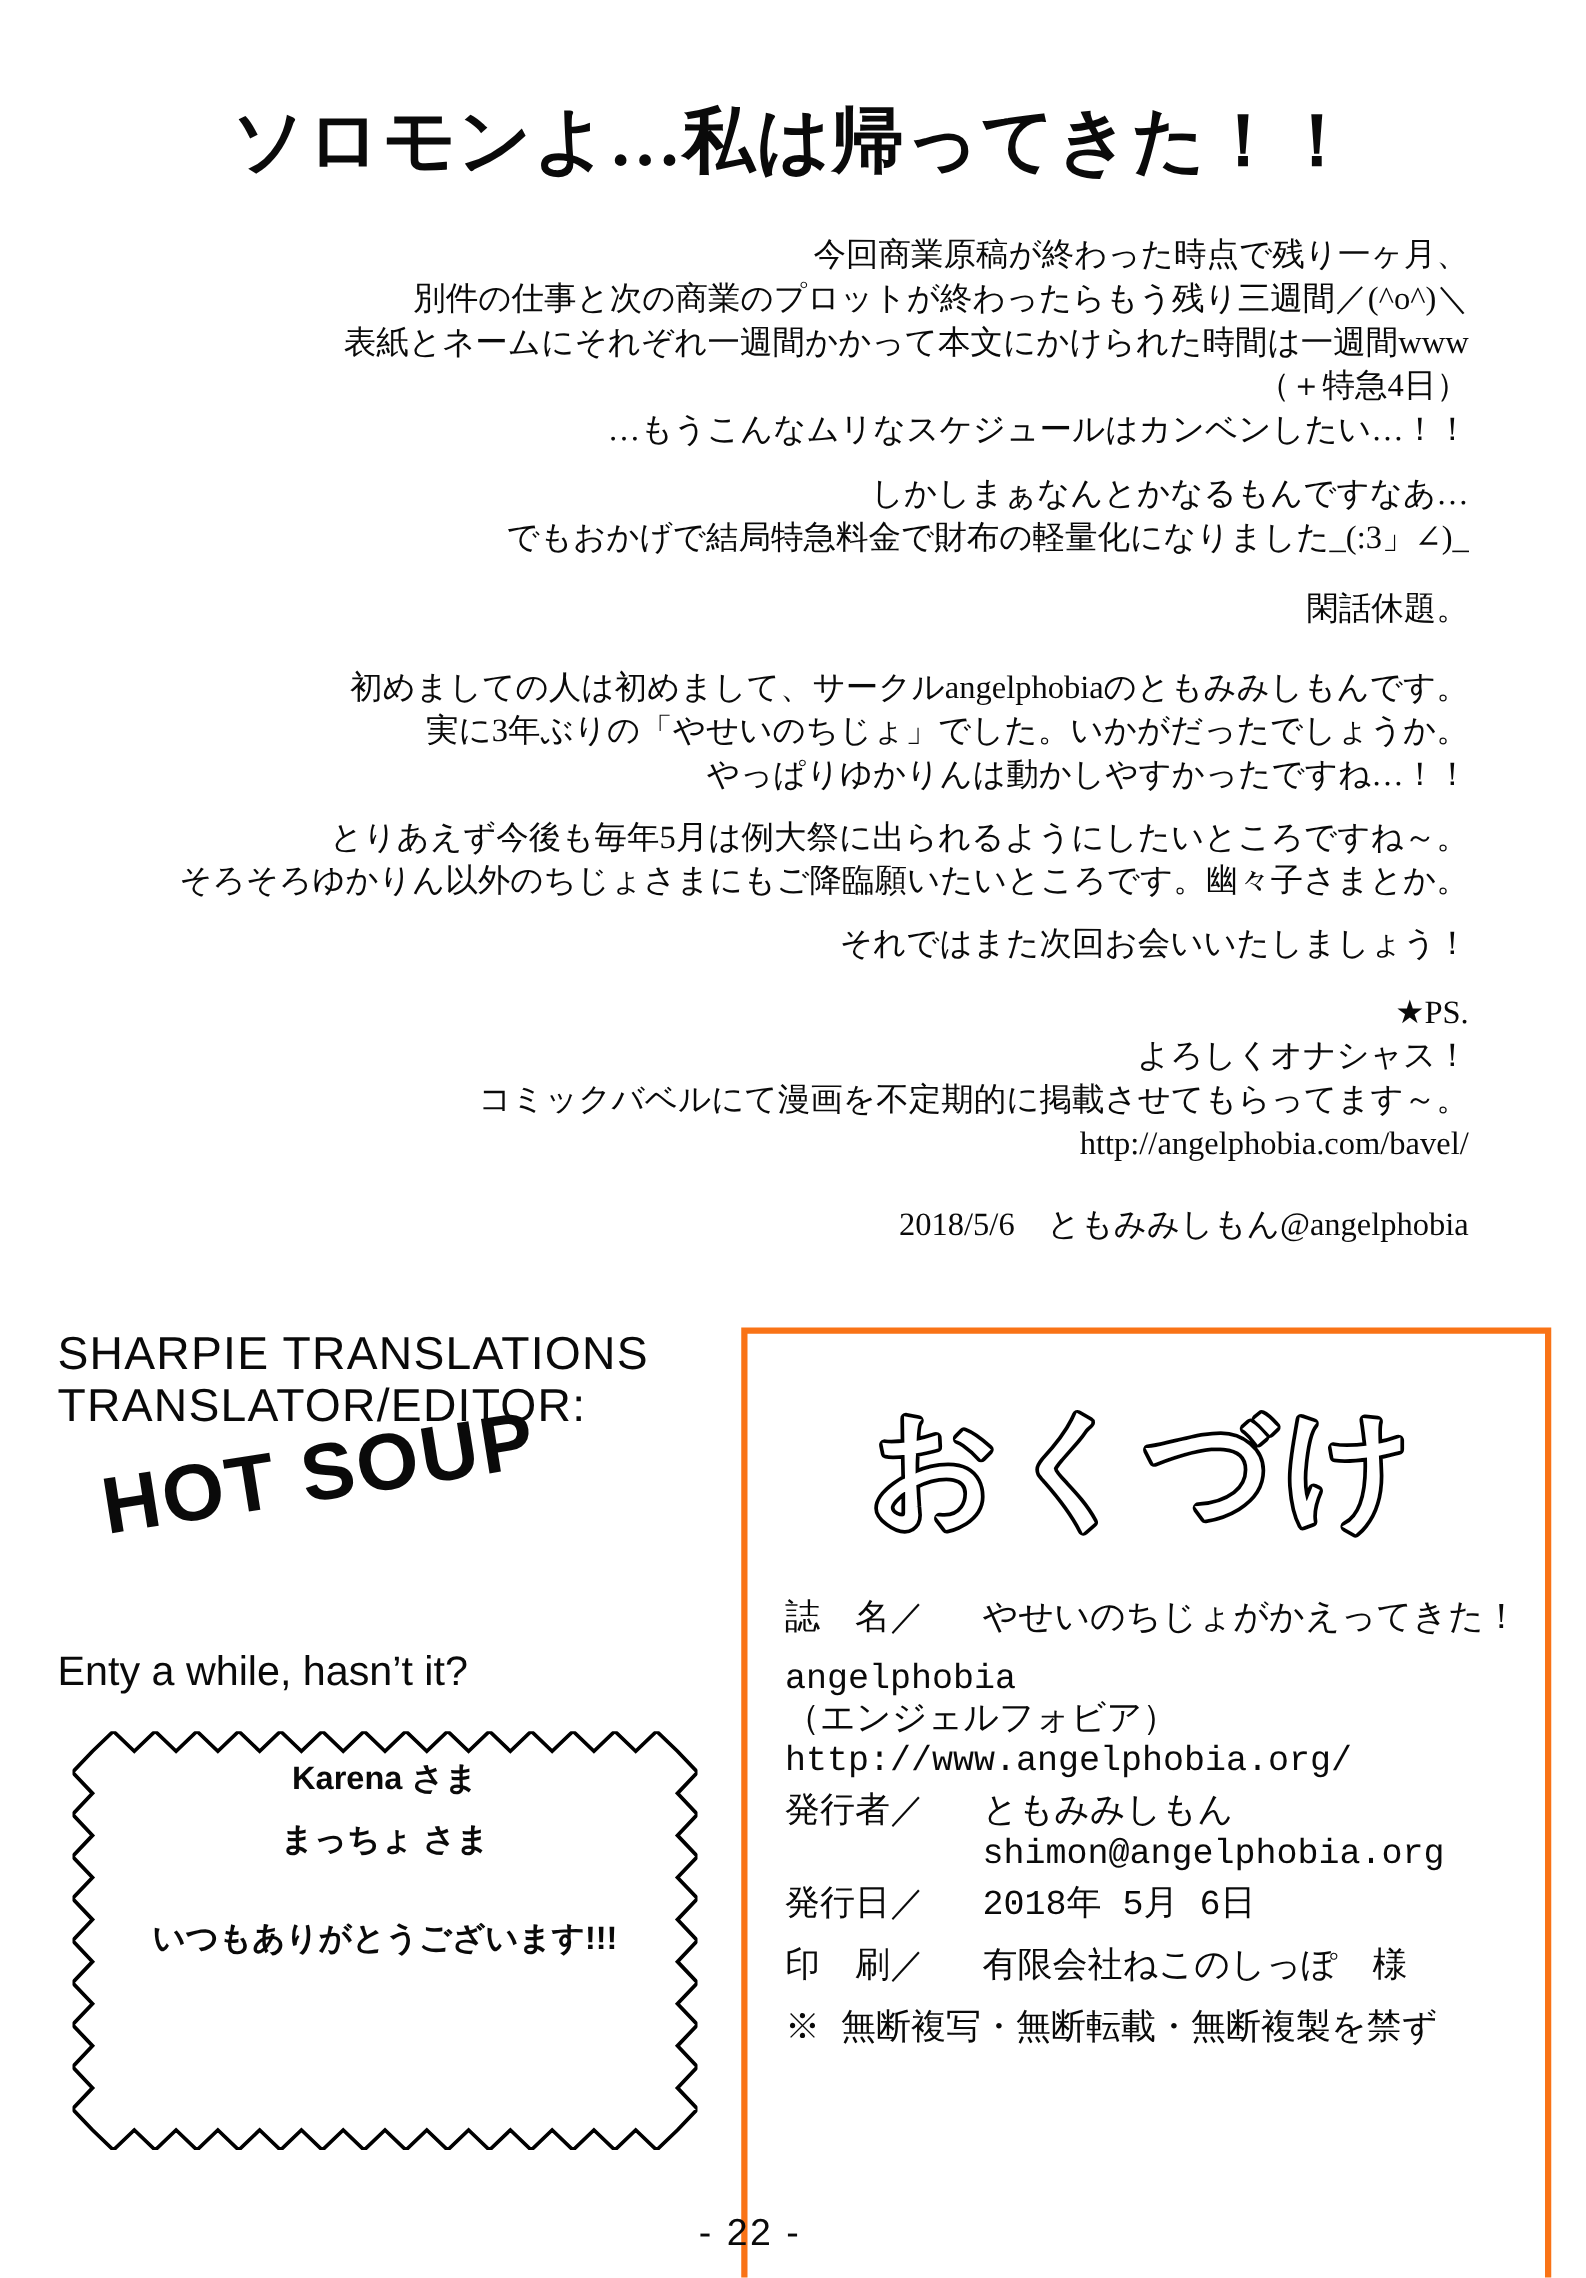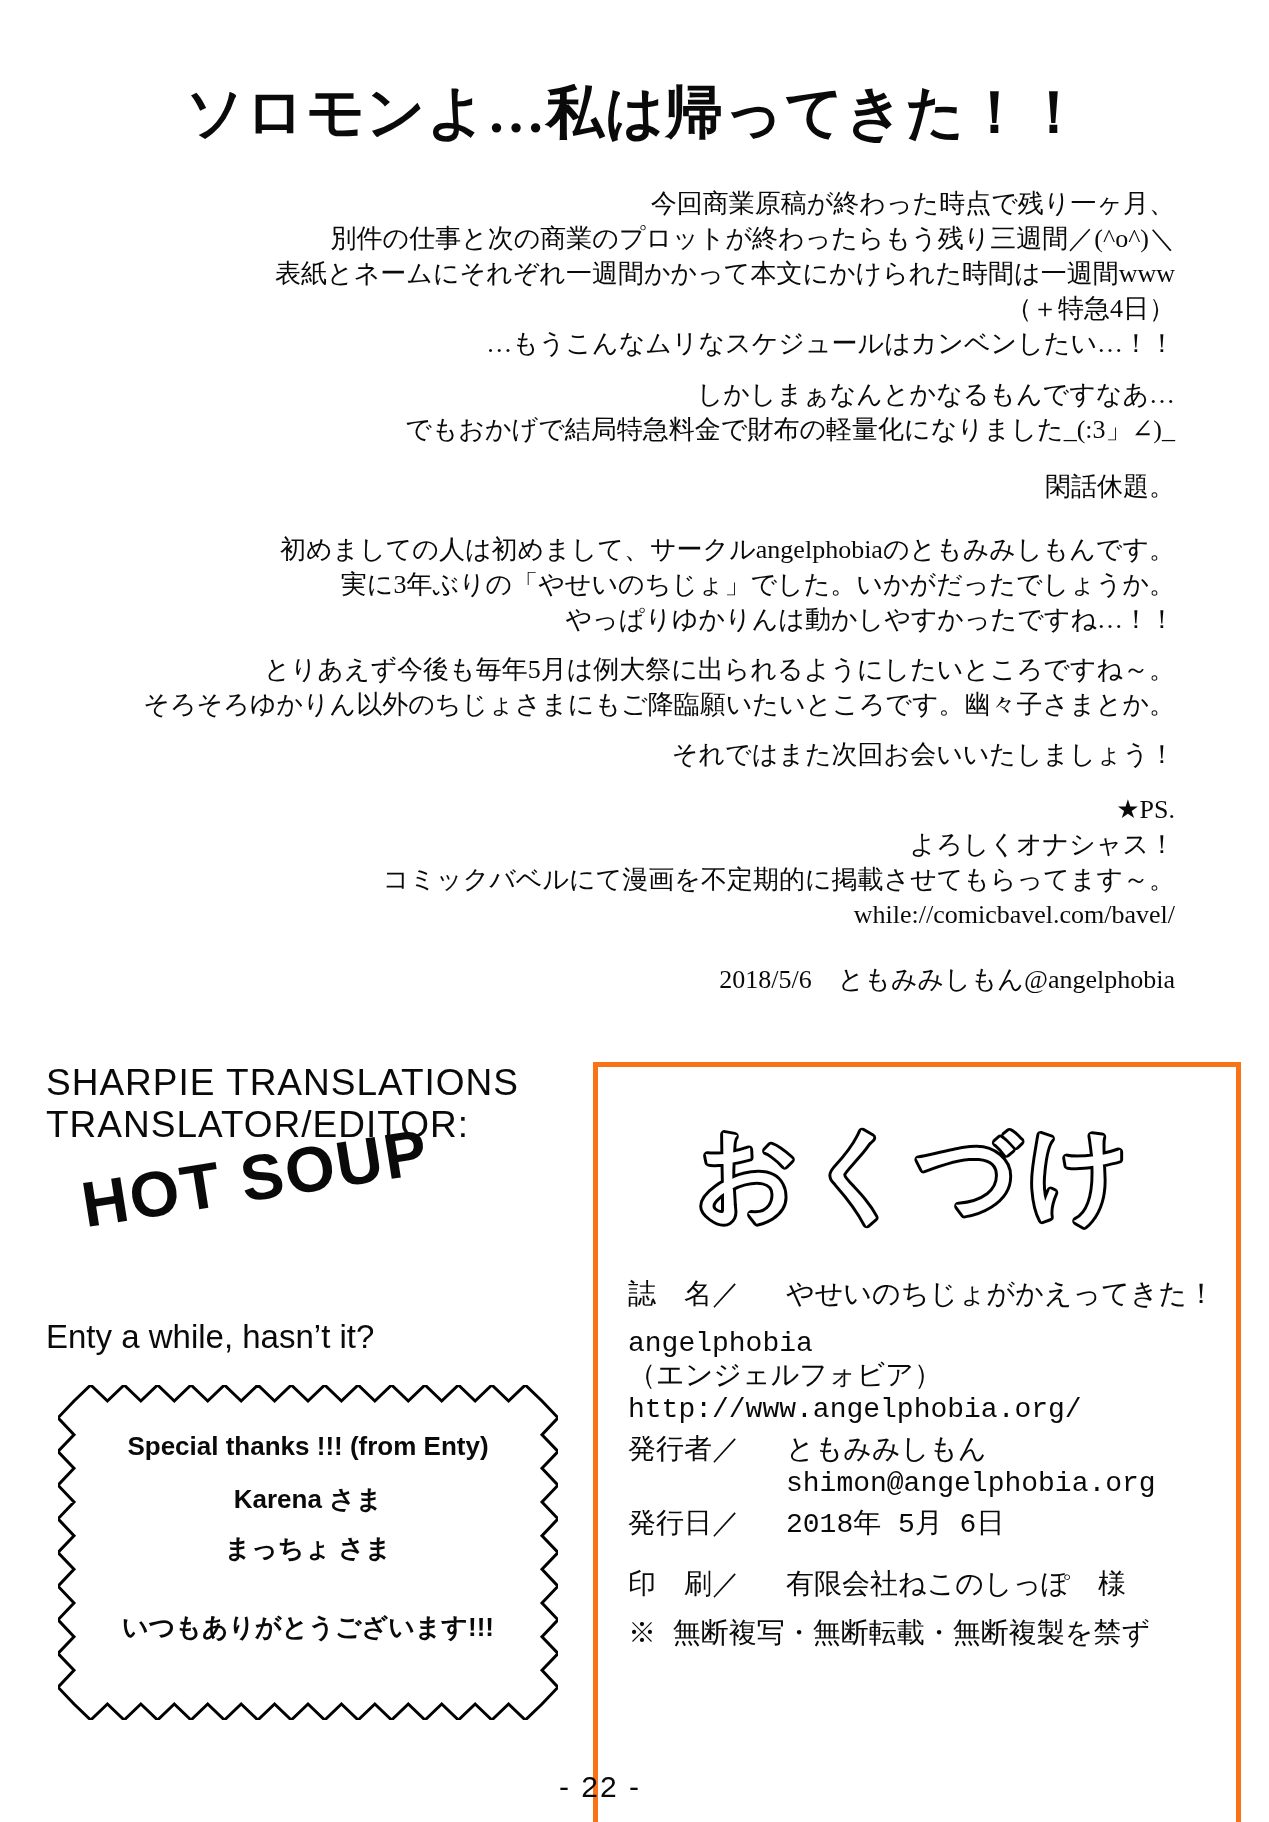--- a/index.html
+++ b/index.html
@@ -77,21 +77,21 @@
   .okuzuke text { font-family:"Liberation Sans","DejaVu Sans",sans-serif; }
   .colophon-rows { margin:36px 16px 0 30px; font-size:28px; }
   .colophon-row { display:flex; }
   .colophon-row .lbl { width:158px; flex:none; }
   .colophon-row .val div { line-height:33px; white-space:nowrap; }
   .colophon-row .lbl { line-height:33px; }
   .r2 { margin-top:15px; }
   .r3 { margin-top:8px; }
   .r4 { margin-top:8px; }
   .r5 { margin-top:12px; }
-  .r6 { margin-top:28px; }
+  .r6 { margin-top:17px; }
   .colophon-notice { margin:16px 0 0 30px; font-size:28px; line-height:33px; white-space:nowrap; }
 
   
   .page-number {
     position:absolute; top:1770px; left:0; width:1200px;
     text-align:center;
     font-family:"Liberation Sans","DejaVu Sans",sans-serif;
     font-size:30px; letter-spacing:2px;
   }
 </style>
@@ -124,36 +124,35 @@
     <div>とりあえず今後も毎年5月は例大祭に出られるようにしたいところですね～。</div>
     <div>そろそろゆかりん以外のちじょさまにもご降臨願いたいところです。幽々子さまとか。</div>
   </div>
   <div class="para p6">
     <div>それではまた次回お会いいたしましょう！</div>
   </div>
   <div class="para p7">
     <div>★PS.</div>
     <div>よろしくオナシャス！</div>
     <div>コミックバベルにて漫画を不定期的に掲載させてもらってます～。</div>
-    <div>while://comicbavel.com/bavel/</div>
+    <div>http://angelphobia.com/bavel/</div>
   </div>
   <div class="signature">2018/5/6　ともみみしもん@angelphobia</div>
 </div>
 
 <div class="credits-line1">SHARPIE TRANSLATIONS</div>
 <div class="credits-line2">TRANSLATOR/EDITOR:</div>
 <div class="hot-soup">HOT SOUP</div>
 <div class="tagline">Enty a while, hasn’t it?</div>
 
 <div class="thanks-box">
   <svg width="500" height="335" viewBox="0 0 500 335">
       <polygon points="16,16 32.714285714285715,0 49.42857142857143,16 66.14285714285714,0 82.85714285714286,16 99.57142857142857,0 116.28571428571429,16 133,0 149.71428571428572,16 166.42857142857142,0 183.14285714285714,16 199.85714285714286,0 216.57142857142858,16 233.28571428571428,0 250,16 266.7142857142857,0 283.42857142857144,16 300.14285714285717,0 316.85714285714283,16 333.57142857142856,0 350.2857142857143,16 367,0 383.7142857142857,16 400.42857142857144,0 417.14285714285717,16 433.85714285714283,0 450.57142857142856,16 467.2857142857143,0 484,16 500,32.83333333333333 484,49.666666666666664 500,66.5 484,83.33333333333333 500,100.16666666666667 484,117 500,133.83333333333331 484,150.66666666666666 500,167.5 484,184.33333333333334 500,201.16666666666666 484,218 500,234.83333333333334 484,251.66666666666666 500,268.5 484,285.3333333333333 500,302.1666666666667 484,319 467.2857142857143,335 450.57142857142856,319 433.85714285714283,335 417.1428571428571,319 400.42857142857144,335 383.7142857142857,319 367,335 350.2857142857143,319 333.57142857142856,335 316.8571428571429,319 300.1428571428571,335 283.42857142857144,319 266.7142857142857,335 250,319 233.28571428571428,335 216.57142857142856,319 199.85714285714283,335 183.14285714285717,319 166.42857142857144,335 149.71428571428572,319 133,335 116.28571428571428,319 99.57142857142856,335 82.85714285714283,319 66.14285714285717,335 49.428571428571445,319 32.71428571428572,335 16,319 0,302.1666666666667 16,285.3333333333333 0,268.5 16,251.66666666666669 0,234.83333333333331 16,218 0,201.16666666666669 16,184.33333333333334 0,167.5 16,150.66666666666666 0,133.83333333333334 16,117 0,100.16666666666666 16,83.33333333333334 0,66.5 16,49.666666666666686 0,32.833333333333314 16,16" fill="#ffffff" stroke="#000000" stroke-width="3"></polygon>
     </svg>
   <div class="thanks-content">
-    <div class="thanks-heading">Special thanks !!! (from Enty)</div>
     <div class="thanks-name1">Karena さま</div>
     <div class="thanks-name2">まっちょ さま</div>
     <div class="thanks-closing">いつもありがとうございます!!!</div>
   </div>
 </div>
 
 <div class="colophon">
   <svg class="okuzuke" width="580" height="152" viewBox="0 0 580 152">
     <text x="290" y="116" text-anchor="middle" font-size="100" font-weight="bold" fill="#ffffff" stroke="#000000" stroke-width="6" stroke-linejoin="round" paint-order="stroke" letter-spacing="8">おくづけ</text>
   </svg>

